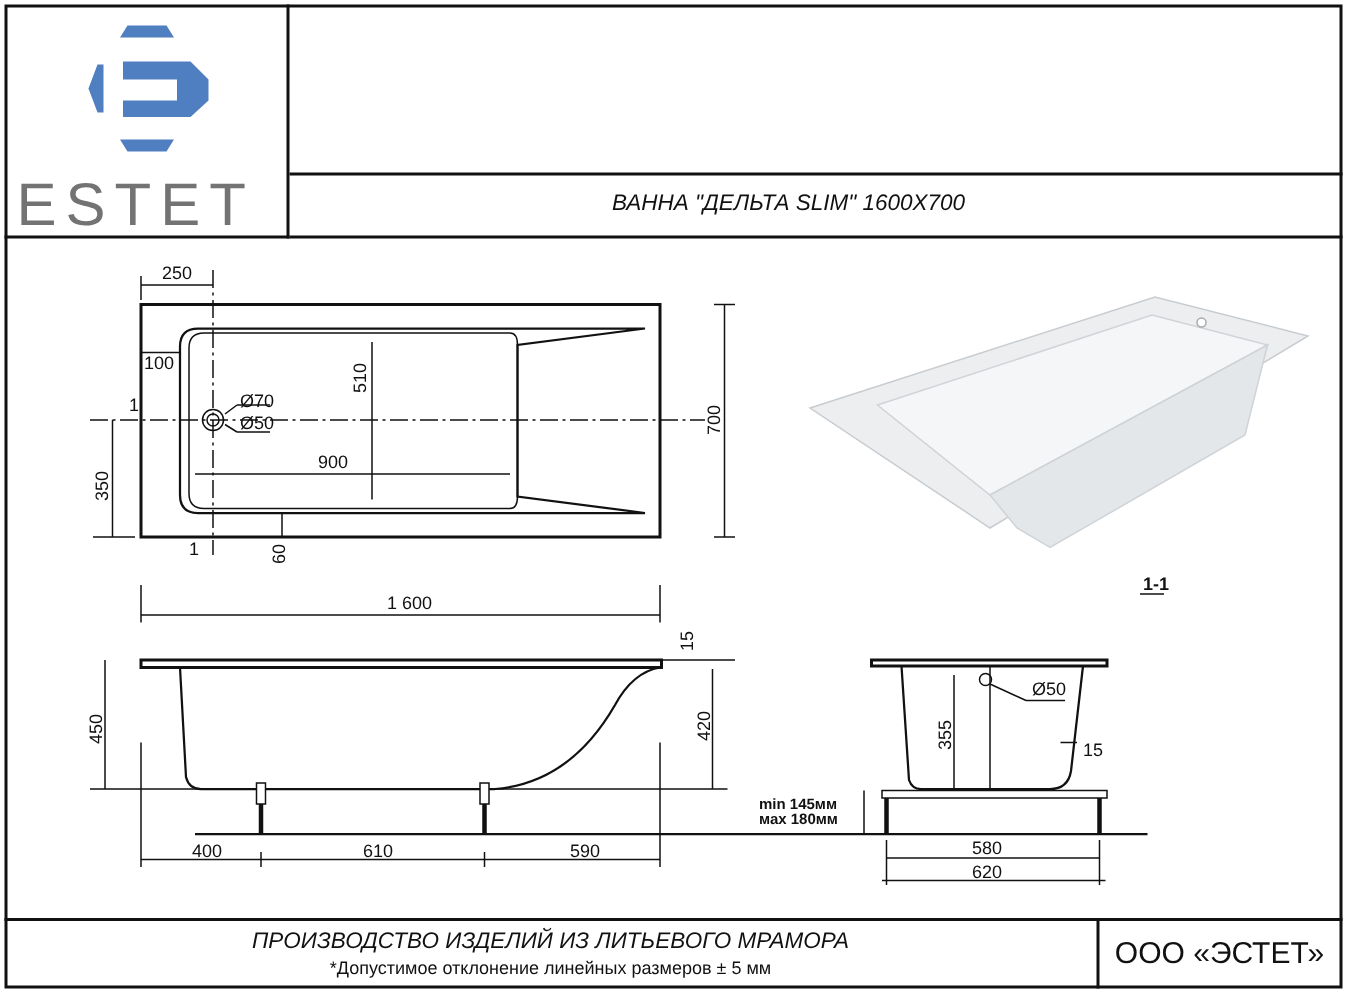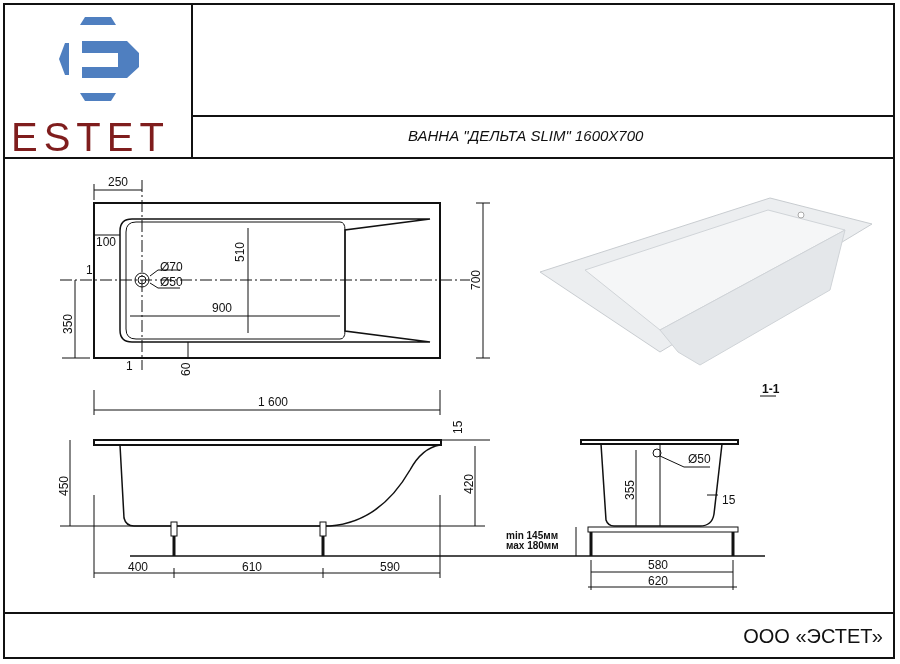--- a/index.html
+++ b/index.html
@@ -1,19 +1,19 @@
 <!DOCTYPE html>
 <html><head>
 <meta charset="utf-8">
 <style>
   html,body{margin:0;padding:0;background:#fff;}
   body{width:900px;height:664px;position:relative;overflow:hidden;font-family:"Liberation Sans",sans-serif;color:#111;}
   .frame{position:absolute;left:3px;top:3px;width:892px;height:656px;border:2px solid #111;box-sizing:border-box;}
   .logo-cell{position:absolute;left:3px;top:3px;width:190px;height:156px;border-right:2px solid #111;border-bottom:2px solid #111;box-sizing:border-box;}
-  .logo-text{position:absolute;left:8px;top:112px;font-size:40px;letter-spacing:6px;font-weight:400;color:#7f1d1d;}
+  .logo-text{position:absolute;left:8px;top:112px;font-size:40px;letter-spacing:6px;font-weight:400;color:#737373;}
   .title-top{position:absolute;left:193px;top:3px;width:702px;height:114px;border-bottom:2px solid #111;box-sizing:border-box;}
   .title-row{position:absolute;left:193px;top:117px;width:702px;height:42px;border-bottom:2px solid #111;box-sizing:border-box;}
   .title-text{position:absolute;left:215px;top:10px;font-size:15px;font-style:italic;}
   .footer{position:absolute;left:3px;top:612px;width:892px;height:47px;border-top:2px solid #111;box-sizing:border-box;}
   .footer-left{position:absolute;left:0;top:0;width:730px;height:45px;border-right:2px solid #111;box-sizing:border-box;text-align:center;}
   .footer-l1{font-size:15px;font-style:italic;margin-top:5px;}
   .footer-l2{font-size:12px;margin-top:2px;}
   .footer-right{position:absolute;left:730px;top:0;width:160px;height:45px;display:flex;align-items:center;justify-content:center;font-size:20px;text-align:right;}
   svg{position:absolute;left:0;top:0;}
   .dim{font-family:"Liberation Sans",sans-serif;font-size:12px;fill:#111;}
@@ -135,14 +135,18 @@
 
   <g>
     <polygon points="540,272 770,198 872,224 660,352" fill="#eceef0" stroke="#c8ccd0"></polygon>
     <polygon points="585,270 768,210 845,230 660,330" fill="#f5f6f7" stroke="#d0d4d8"></polygon>
     <polygon points="660,330 845,230 830,290 700,365 678,352" fill="#e4e7ea" stroke="#cfd3d7"></polygon>
     <circle cx="801" cy="215" r="3" fill="#fff" stroke="#aaa"></circle>
   </g>
 </svg>
 
 <div class="footer">
+  <div class="footer-left">
+    <div class="footer-l1">ПРОИЗВОДСТВО ИЗДЕЛИЙ ИЗ ЛИТЬЕВОГО МРАМОРА</div>
+    <div class="footer-l2">*Допустимое отклонение линейных размеров  ± 5 мм</div>
+  </div>
   <div class="footer-right">ООО «ЭСТЕТ»</div>
 </div>
 
 </body></html>

